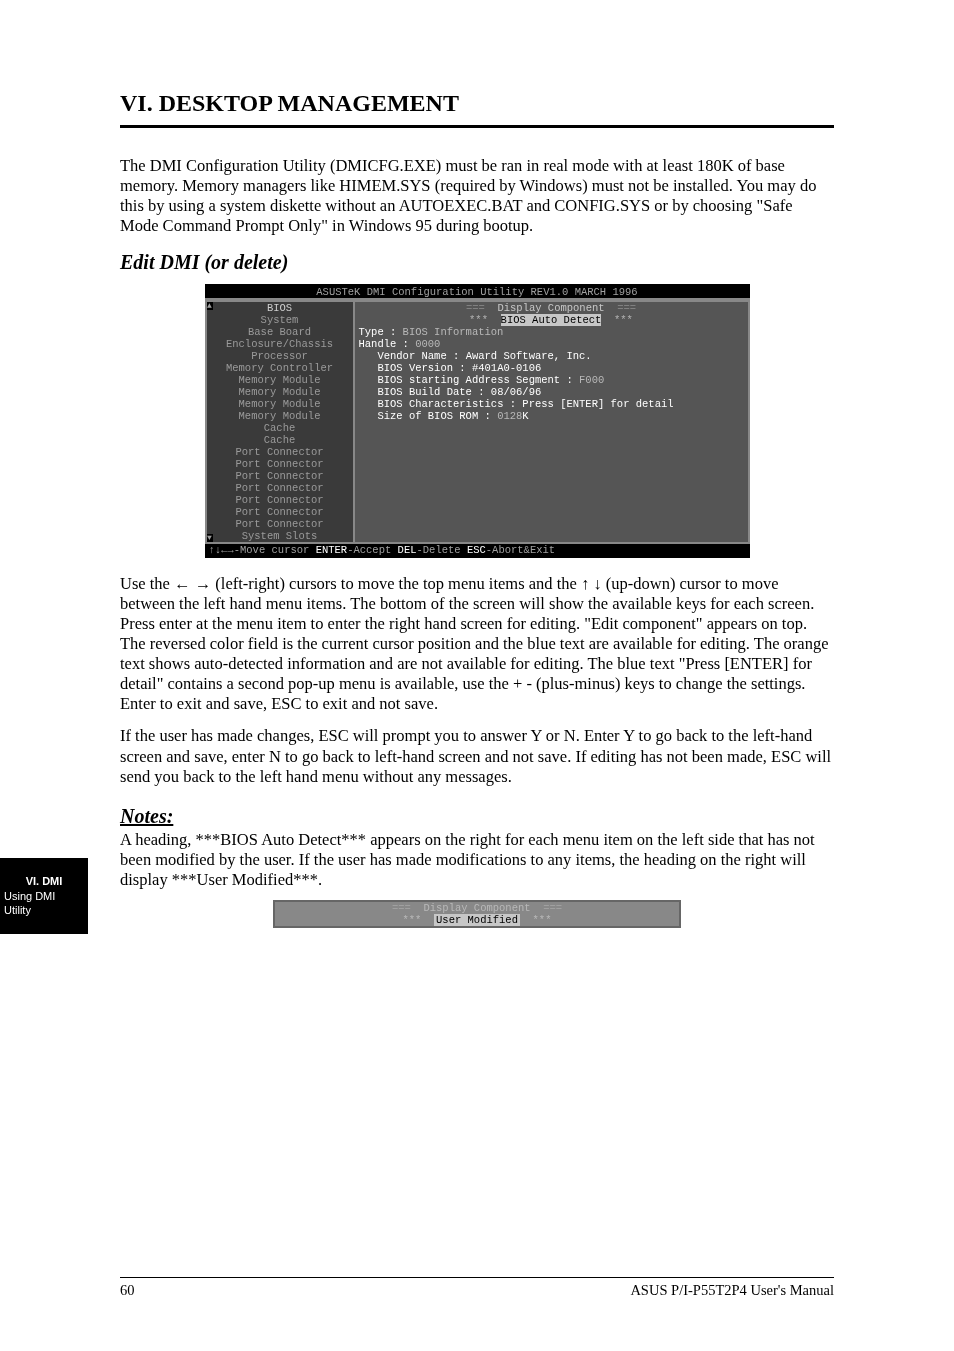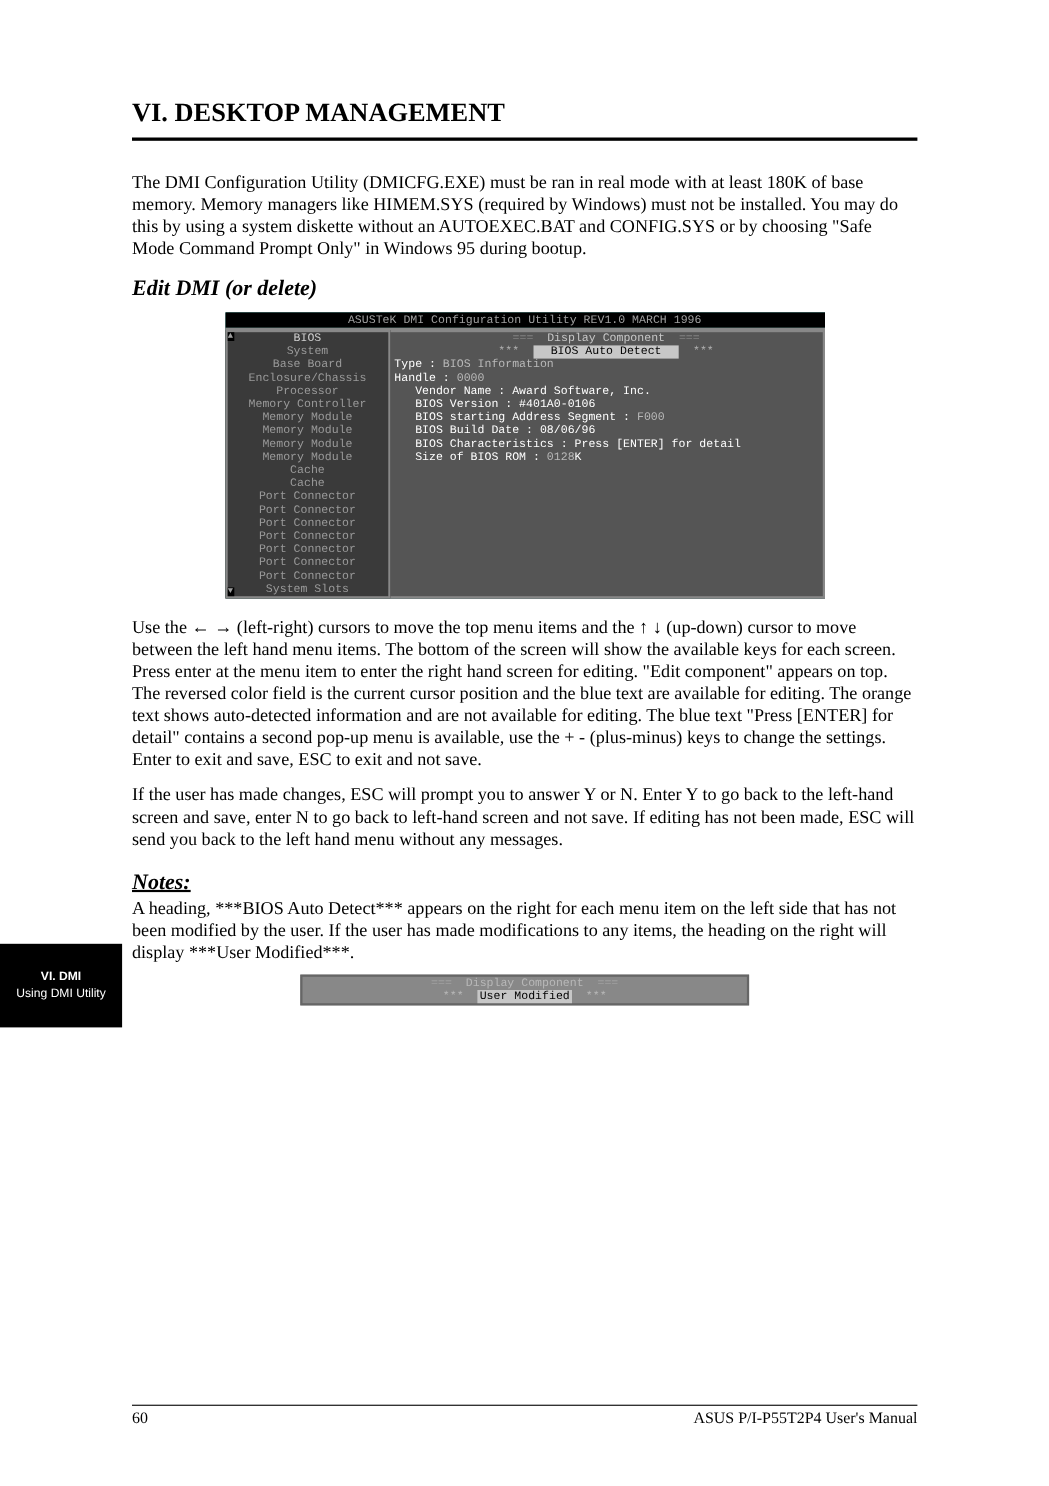--- a/index.html
+++ b/index.html
@@ -105,21 +105,21 @@
     text-align: center;
     color: #a0a0a0;
   }
   .dos-right .hdr .mid { color: #c7c7c7; }
   .dos-right .hdr .deco { color: #808080; }
   .dos-right .autodet {
     text-align: center;
     margin-bottom: 0;
   }
   .dos-right .autodet .stars { color: #b0b0b0; }
-  .dos-right .autodet .txt { background: #c7c7c7; color: #000; padding: 0 16px; }
+  .dos-right .autodet .txt { background: #c7c7c7; color: #000; padding: 0 0; }
   .dos-right .line { color: #fff; white-space: pre; }
   .dos-right .line .val { color: #b8b8b8; }
   .dos-status {
     background: #000;
     color: #a0a0a0;
     padding: 0 2px 2px 4px;
   }
   .dos-status .w { color: #fff; }
 
   
@@ -137,21 +137,21 @@
   .banner .row1 { color: #b8b8b8; }
   .banner .row1 .deco { color: #a0a0a0; }
   .banner .row2 .stars { color: #b8b8b8; }
   .banner .row2 .txt { background: #c7c7c7; color: #000; padding: 0 2px; }
 
   
   .side-tab {
     position: absolute;
     left: 0;
     top: 858px;
-    width: 111px;
+    width: 88px;
     height: 76px;
     background: #000;
     color: #fff;
     font-family: Arial, Helvetica, sans-serif;
     font-size: 11px;
     line-height: 1.2;
     display: flex;
     flex-direction: column;
     justify-content: center;
     align-items: center;
@@ -226,20 +226,23 @@
         <div class="line"><span>Type : </span><span class="val">BIOS Information</span></div>
         <div class="line"><span>Handle : </span><span class="val">0000</span></div>
         <div class="line"><span>   </span><span>Vendor Name : </span><span>Award Software, Inc.</span></div>
         <div class="line"><span>   </span><span>BIOS Version : </span><span>#401A0-0106</span></div>
         <div class="line"><span>   </span><span>BIOS starting Address Segment : </span><span class="val">F000</span></div>
         <div class="line"><span>   </span><span>BIOS Build Date : </span><span>08/06/96</span></div>
         <div class="line"><span>   </span><span>BIOS Characteristics : </span><span>Press [ENTER] for detail</span></div>
         <div class="line"><span>   </span><span>Size of BIOS ROM : </span><span class="val">0128</span><span>K</span></div>
       </div>
     </div>
+    <div class="dos-status">
+      <span>↑↓←→</span><span>-Move cursor </span><span class="w">ENTER</span><span>-Accept </span><span class="w">DEL</span><span>-Delete </span><span class="w">ESC</span><span>-Abort&amp;Exit</span>
+    </div>
   </div>
 
   <div class="body-text">Use the ← → (left-right) cursors to move the top menu items and the ↑ ↓ (up-down) cursor to move between the left hand menu items.  The bottom of the screen will show the available keys for each screen.  Press enter at the menu item to enter the right hand screen for editing.  "Edit component" appears on top.  The reversed color field is the current cursor position and the blue text are available for editing.  The orange text shows auto-detected information and are not available for editing.  The blue text "Press [ENTER] for detail" contains a second pop-up menu is available, use the + - (plus-minus) keys to change the settings.  Enter to exit and save, ESC to exit and not save.</div>
   <div class="body-text" style="margin-top:12px;">If the user has made changes, ESC will prompt you to answer Y or N.  Enter Y to go back to the left-hand screen and save, enter N to go back to left-hand screen and not save.  If editing has not been made, ESC will send you back to the left hand menu without any messages.</div>
 
   <div class="subhead" style="font-style:italic; margin-top:18px;text-decoration:underline;">Notes:</div>
   <div class="body-text">A heading, ***BIOS Auto Detect*** appears on the right for each menu item on the left side that has not been modified by the user.  If the user has made modifications to any items, the heading on the right will display ***User Modified***.</div>
 
   <div class="banner">
     <div class="row1"><span class="deco">===&nbsp;&nbsp;</span><span>Display Component</span><span class="deco">&nbsp;&nbsp;===</span></div>

